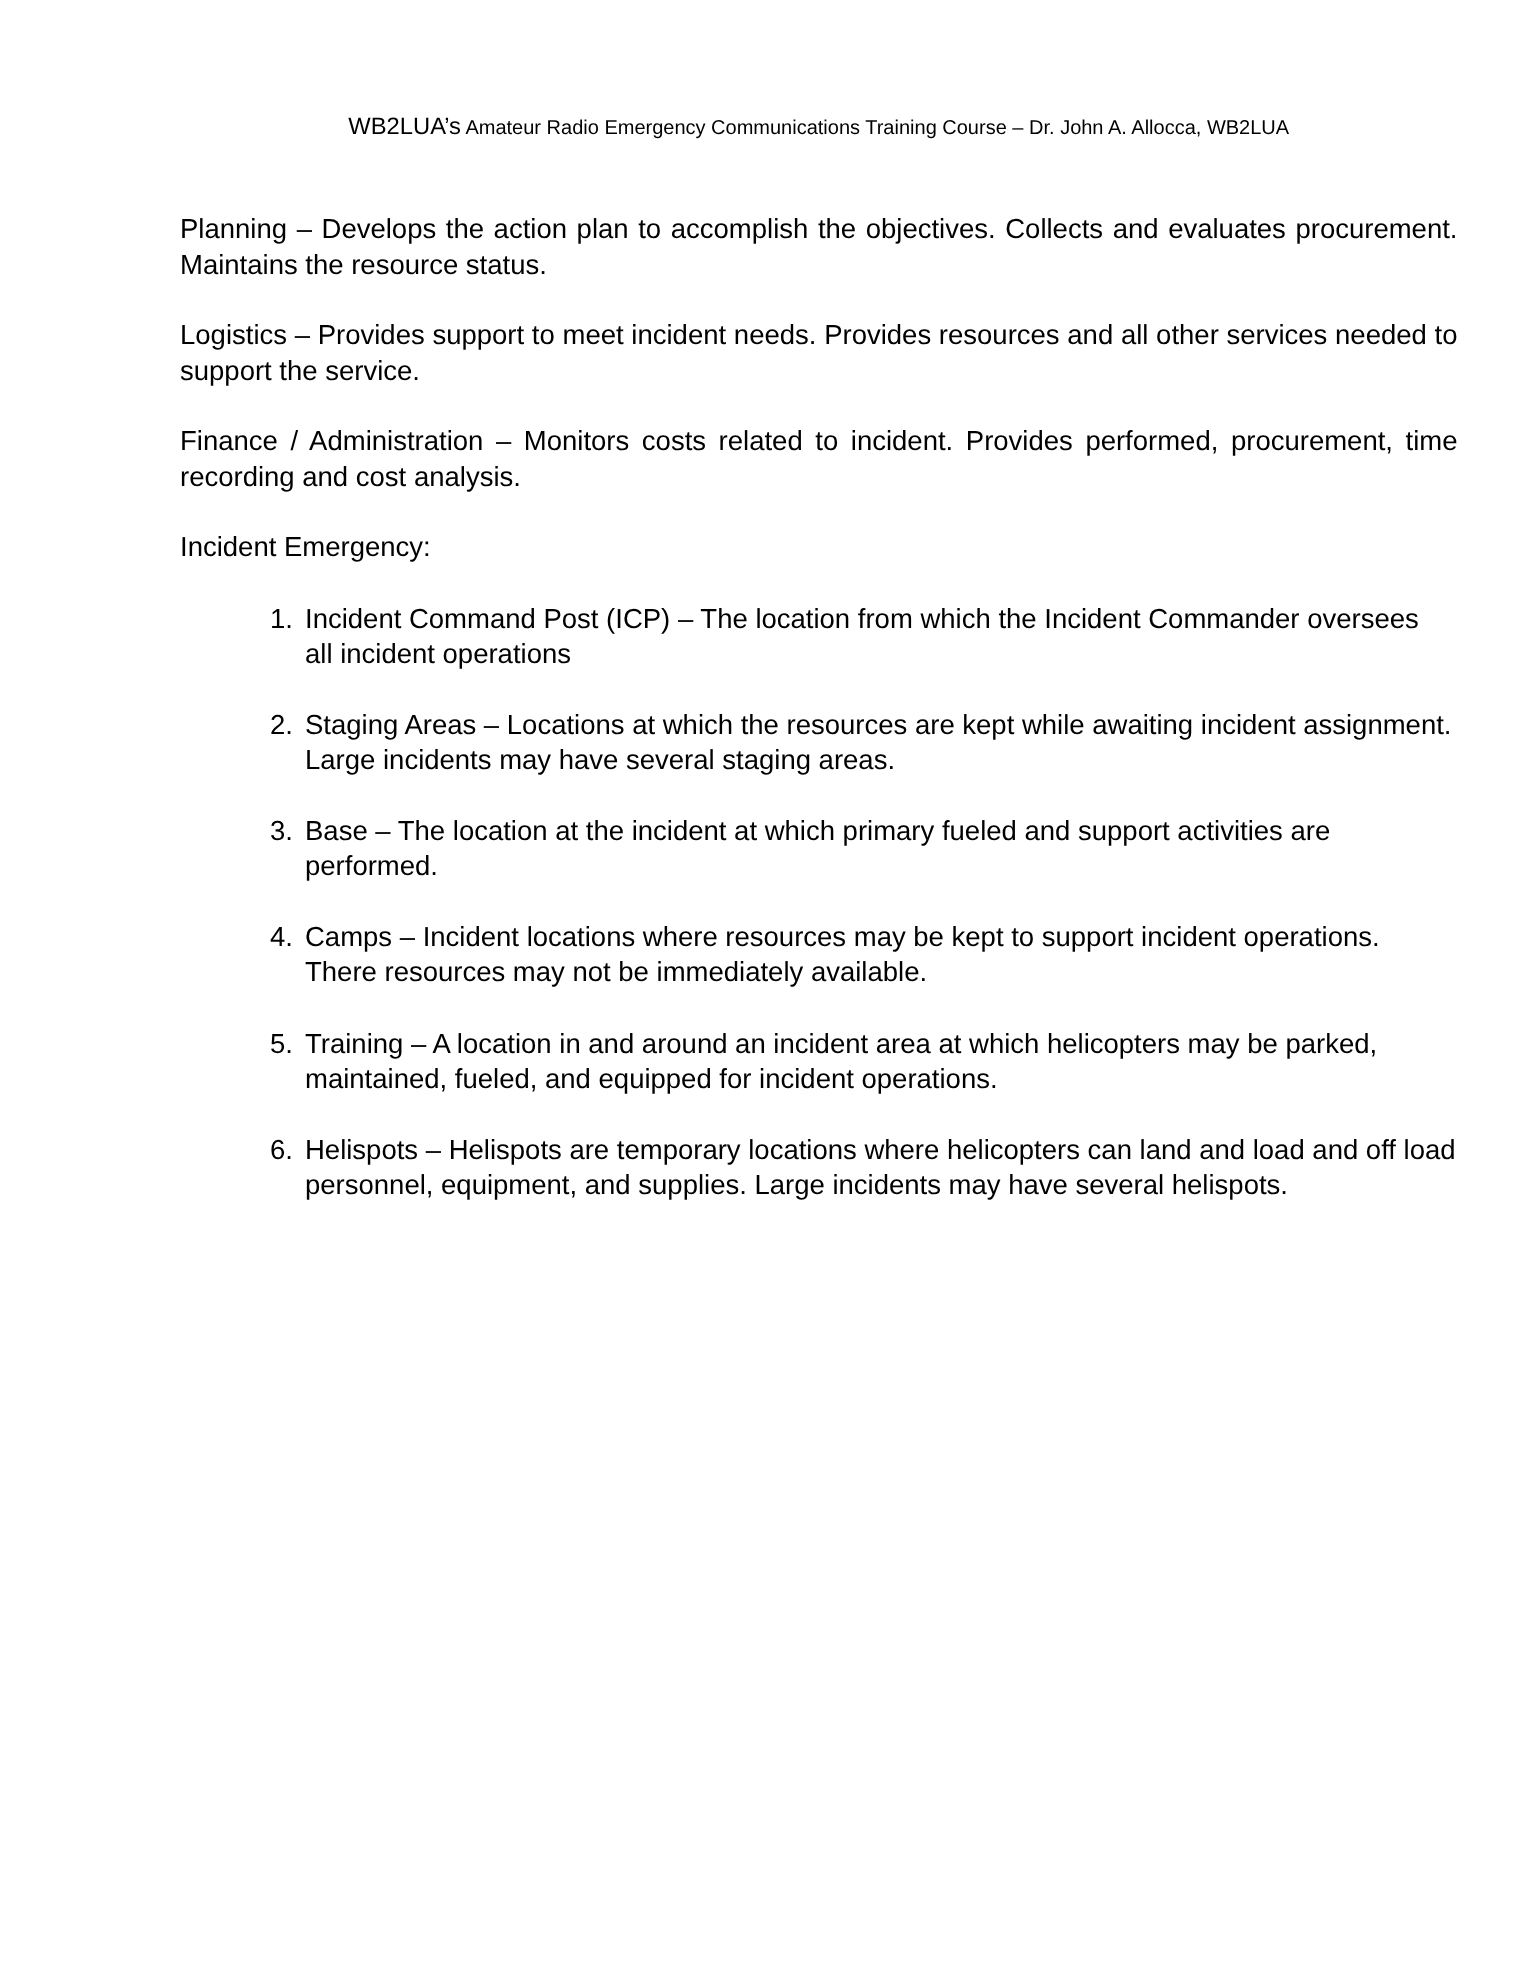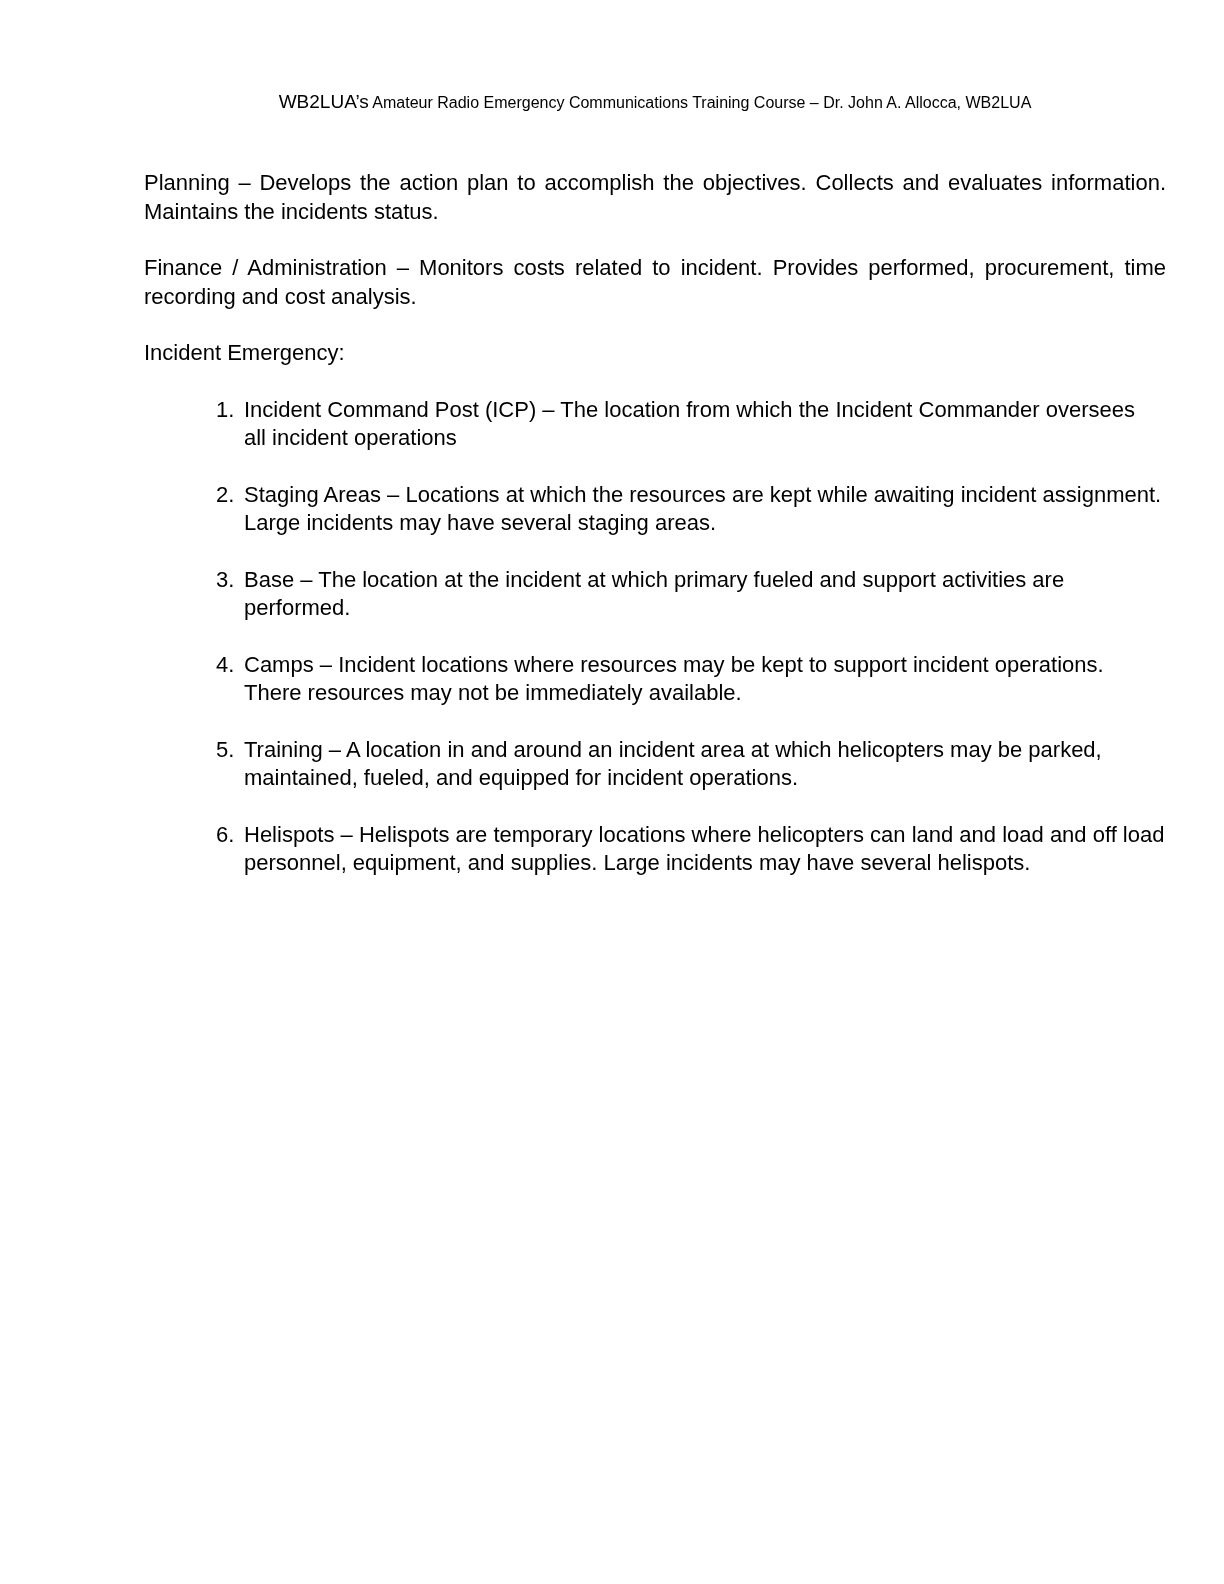--- a/index.html
+++ b/index.html
@@ -64,22 +64,23 @@
     line-height: 28px;
   }
 </style>
 </head>
 <body>
 
 <div class="page">
 
   <div class="doc-header"><span class="callsign">WB2LUA’s</span><span> Amateur Radio Emergency Communications Training Course – Dr. John A. Allocca, WB2LUA</span></div>
 
-  <div class="para">Planning – Develops the action plan to accomplish the objectives. Collects and evaluates information. Maintains the incidents status.</div>
+  <div class="para">Planning – Develops the action plan to accomplish the objectives. Collects and evaluates procurement. Maintains the resource status.</div>
 
+  <div class="para">Logistics – Provides support to meet incident needs. Provides resources and all other services needed to support the service.</div>
 
   <div class="para">Finance / Administration – Monitors costs related to incident. Provides performed, procurement, time recording and cost analysis.</div>
 
   <div class="section-heading">Incident Emergency:</div>
 
   <div class="facility-list">
 
     <div class="list-item">
       <span class="num">1.</span>
       <span class="txt">Incident Command Post (ICP) – The location from which the Incident Commander oversees  all incident operations</span>

